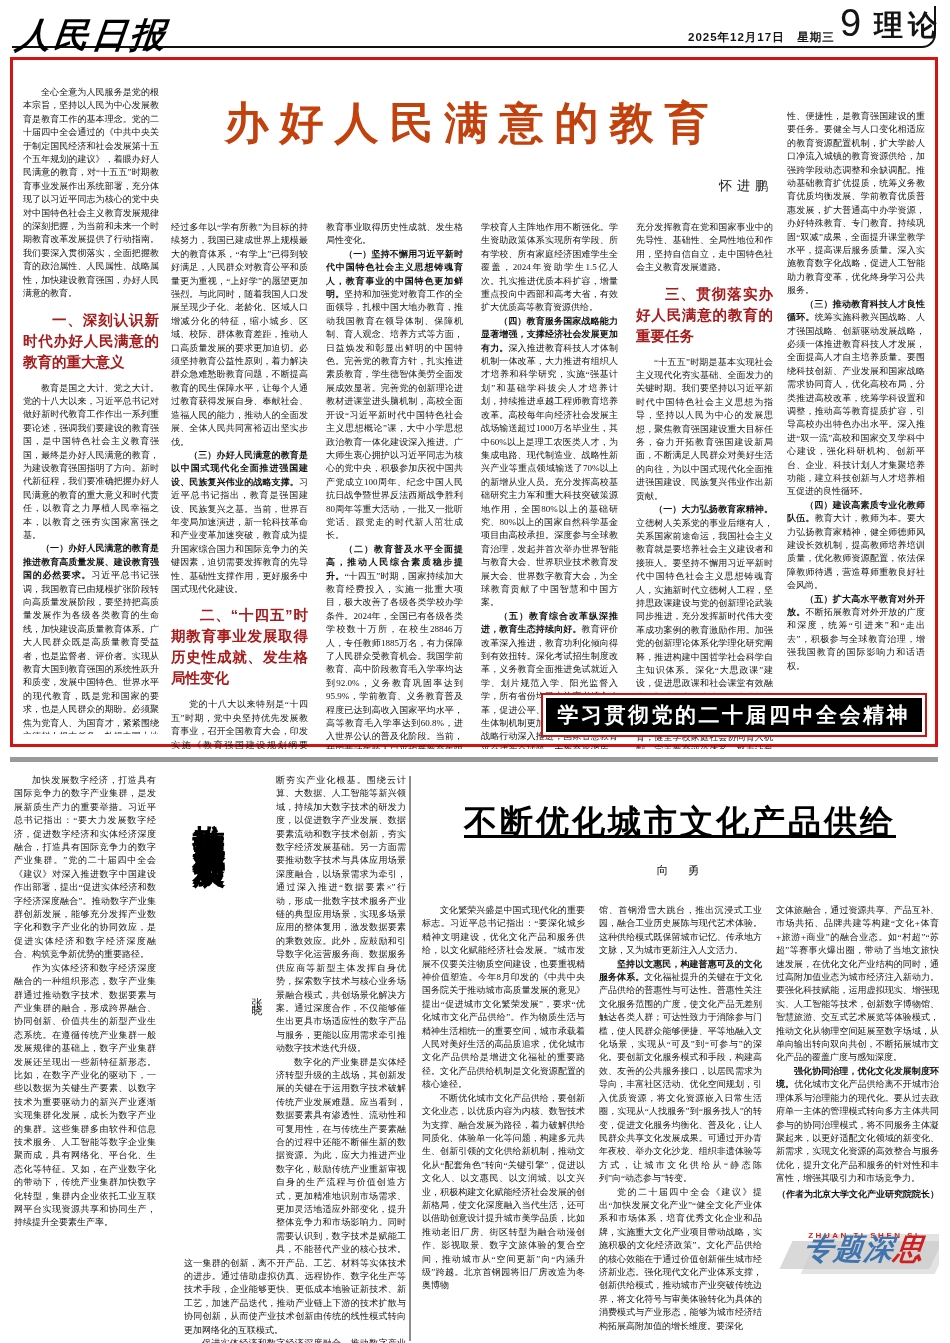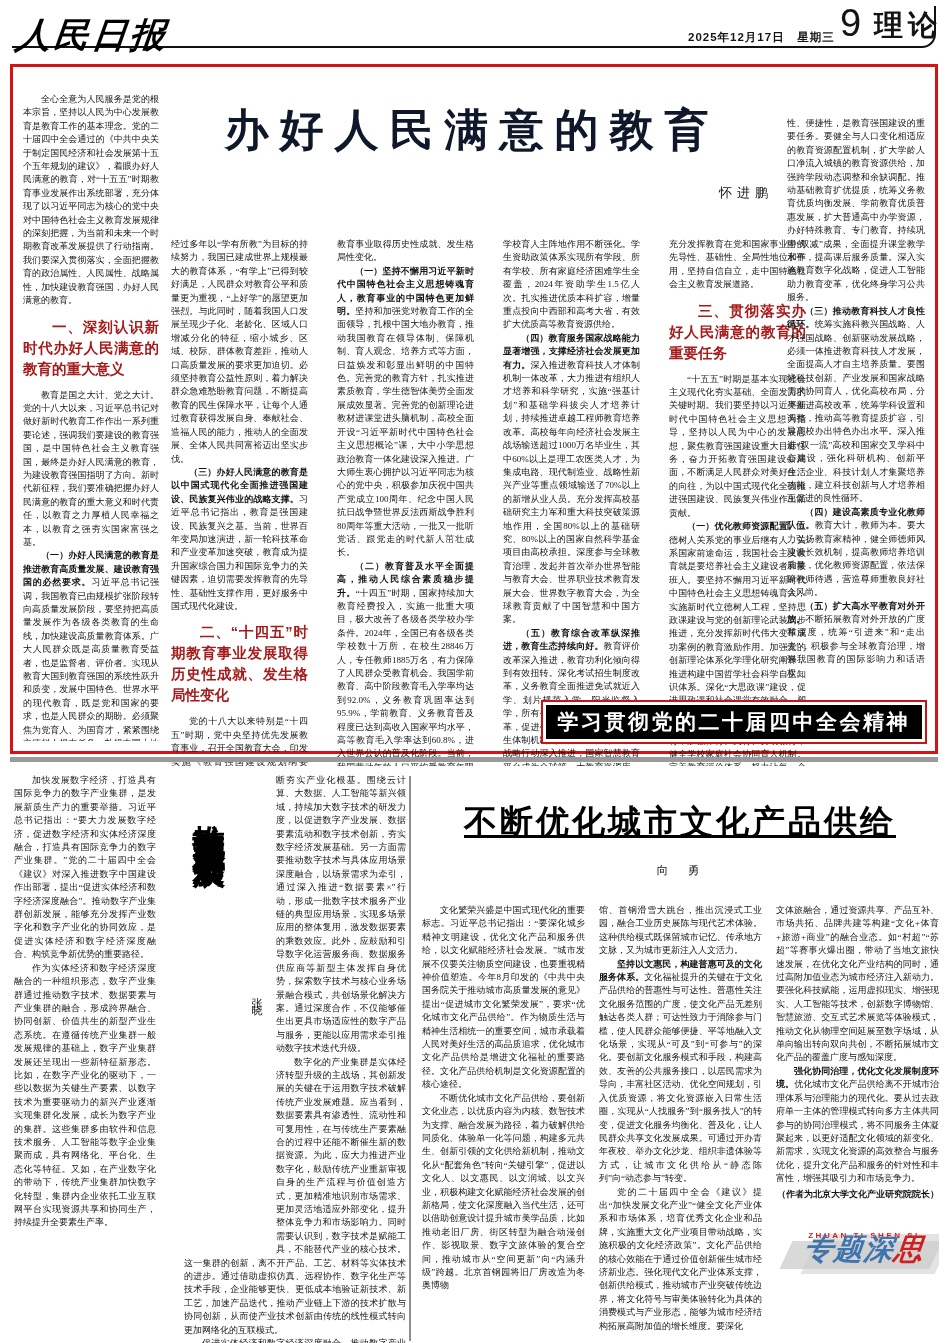--- a/index.html
+++ b/index.html
@@ -12,35 +12,35 @@
   .head-rule{position:absolute;left:12px;top:6px;width:922px;height:40px;
     border-bottom:2.5px solid #111;border-right:2.5px solid #111;
     border-bottom-right-radius:14px;}
   .head-date{position:absolute;left:688px;top:30px;font-size:11.5px;font-weight:bold;
     letter-spacing:1px;font-family:"Liberation Sans",sans-serif;}
   .head-pageno{position:absolute;left:840px;top:2px;font-size:38px;
     font-family:"Liberation Sans",sans-serif;}
   .head-section{position:absolute;left:874px;top:6px;font-size:29px;font-weight:bold;
     letter-spacing:5px;font-family:"Liberation Sans",sans-serif;}
   
-  .redbox{position:absolute;left:10px;top:64px;width:922px;height:684px;
+  .redbox{position:absolute;left:10px;top:57px;width:922px;height:684px;
     border:3px solid #d41414;background:#fff;}
   .col{font-size:9px;line-height:13.4px;text-align:justify;overflow:hidden;}
   .col .p{text-indent:2em;margin:0;}
   .col .pc{text-indent:0;margin:0;}
   .col .lead{font-weight:bold;}
   .sec-h{color:#a61b1b;font-weight:bold;font-size:14.5px;line-height:21px;
     text-indent:2em;margin:9px 0;font-family:"Liberation Sans",sans-serif;text-align:justify;}
   .mcol1{position:absolute;left:10px;top:26px;width:136px;height:648px;}
   .mcol6{position:absolute;left:774px;top:26px;width:138px;height:648px;margin-top:24px;}
   .center-reg{position:absolute;left:158px;top:20px;width:602px;}
   .main-headline{text-align:center;font-family:"Liberation Sans",sans-serif;
-    font-weight:bold;font-size:44px;letter-spacing:11px;margin:14px 0 0;color:#0f172a;}
+    font-weight:bold;font-size:44px;letter-spacing:11px;margin:14px 0 0;color:#c2410c;}
   .main-byline{text-align:right;font-size:13px;letter-spacing:5px;margin-top:24px;}
-  .cols4{display:flex;gap:29px;margin-top:36px;}
+  .cols4{display:flex;gap:18px;margin-top:26px;}
   .cols4 .col{width:137px;height:528px;flex:none;}
   .banner-wrap{position:absolute;right:8px;bottom:7px;border:2px solid #cc1212;
     padding:3px;background:#fff;}
   .banner{background:#000000;color:#fff;font-family:"Liberation Sans",sans-serif;
     font-weight:bold;font-size:21px;letter-spacing:2.5px;line-height:32px;
     padding:1px 12px;white-space:nowrap;}
   
   .gray-rule{position:absolute;left:10px;top:757px;width:928px;height:5px;background:#9a9a9a;}
   .v-divider{position:absolute;left:409px;top:776px;width:1.5px;height:565px;background:#8d8d8d;}
   
@@ -108,21 +108,21 @@
         </div>
       <div class="col">
           <p class="pc">学校育人主阵地作用不断强化。学生资助政策体系实现所有学段、所有学校、所有家庭经济困难学生全覆盖，2024年资助学生1.5亿人次。扎实推进优质本科扩容，增量重点投向中西部和高考大省，有效扩大优质高等教育资源供给。</p>
           <p class="p"><b class="lead">（四）教育服务国家战略能力显著增强，支撑经济社会发展更加有力。</b>深入推进教育科技人才体制机制一体改革，大力推进有组织人才培养和科学研究，实施“强基计划”和基础学科拔尖人才培养计划，持续推进卓越工程师教育培养改革。高校每年向经济社会发展主战场输送超过1000万名毕业生，其中60%以上是理工农医类人才，为集成电路、现代制造业、战略性新兴产业等重点领域输送了70%以上的新增从业人员。充分发挥高校基础研究主力军和重大科技突破策源地作用，全国80%以上的基础研究、80%以上的国家自然科学基金项目由高校承担。深度参与全球教育治理，发起并首次举办世界智能与教育大会、世界职业技术教育发展大会、世界数字教育大会，为全球教育贡献了中国智慧和中国方案。</p>
           <p class="p"><b class="lead">（五）教育综合改革纵深推进，教育生态持续向好。</b>教育评价改革深入推进，教育功利化倾向得到有效扭转。深化考试招生制度改革，义务教育全面推进免试就近入学、划片规范入学、阳光监督入学，所有省份均已实施高考综合改革，促进公平、科学选才的考试招生体制机制更加健全。教育数字化战略行动深入推进，国家智慧教育平台成为全球第一大教育资源库。大力弘扬教育家精神，教师教育培养体系不断健全，出台系列强师尊师政策举措，不断提升教师获得感、幸福感、荣誉感。</p>
         </div>
       <div class="col">
           <p class="pc">充分发挥教育在党和国家事业中的先导性、基础性、全局性地位和作用，坚持自信自立，走中国特色社会主义教育发展道路。</p>
           <div class="sec-h">三、贯彻落实办好人民满意的教育的重要任务</div>
           <p class="p">“十五五”时期是基本实现社会主义现代化夯实基础、全面发力的关键时期。我们要坚持以习近平新时代中国特色社会主义思想为指导，坚持以人民为中心的发展思想，聚焦教育强国建设重大目标任务，奋力开拓教育强国建设新局面，不断满足人民群众对美好生活的向往，为以中国式现代化全面推进强国建设、民族复兴伟业作出新贡献。</p>
-          <p class="p"><b class="lead">（一）优化教师资源配置。</b>立德树人关系党的事业后继有人，关系国家前途命运，我国社会主义教育就是要培养社会主义建设者和接班人。要坚持不懈用习近平新时代中国特色社会主义思想铸魂育人，实施新时代立德树人工程，坚持思政课建设与党的创新理论武装同步推进，充分发挥新时代伟大变革成功案例的教育激励作用。加强党的创新理论体系化学理化研究阐释，推进构建中国哲学社会科学自主知识体系。深化“大思政课”建设，促进思政课和社会课堂有效融合，塑造有利于青少年健康成长的网络空间和育人生态。深入实施素质教育，加强体育、美育、劳动教育，健全学校家庭社会协同育人机制。完善教育评价体系，努力让每一个学生健康成长、全面发展。</p>
+          <p class="p"><b class="lead">（一）大力弘扬教育家精神。</b>立德树人关系党的事业后继有人，关系国家前途命运，我国社会主义教育就是要培养社会主义建设者和接班人。要坚持不懈用习近平新时代中国特色社会主义思想铸魂育人，实施新时代立德树人工程，坚持思政课建设与党的创新理论武装同步推进，充分发挥新时代伟大变革成功案例的教育激励作用。加强党的创新理论体系化学理化研究阐释，推进构建中国哲学社会科学自主知识体系。深化“大思政课”建设，促进思政课和社会课堂有效融合，塑造有利于青少年健康成长的网络空间和育人生态。深入实施素质教育，加强体育、美育、劳动教育，健全学校家庭社会协同育人机制。完善教育评价体系，努力让每一个学生健康成长、全面发展。</p>
         </div>
     </div>
   </div>
   <div class="col mcol6">
       <p class="pc">性、便捷性，是教育强国建设的重要任务。要健全与人口变化相适应的教育资源配置机制，扩大学龄人口净流入城镇的教育资源供给，加强跨学段动态调整和余缺调配。推动基础教育扩优提质，统筹义务教育优质均衡发展、学前教育优质普惠发展，扩大普通高中办学资源，办好特殊教育、专门教育。持续巩固“双减”成果，全面提升课堂教学水平，提高课后服务质量。深入实施教育数字化战略，促进人工智能助力教育变革，优化终身学习公共服务。</p>
       <p class="p"><b class="lead">（三）推动教育科技人才良性循环。</b>统筹实施科教兴国战略、人才强国战略、创新驱动发展战略，必须一体推进教育科技人才发展，全面提高人才自主培养质量。要围绕科技创新、产业发展和国家战略需求协同育人，优化高校布局，分类推进高校改革，统筹学科设置和调整，推动高等教育提质扩容，引导高校办出特色办出水平。深入推进“双一流”高校和国家交叉学科中心建设，强化科研机构、创新平台、企业、科技计划人才集聚培养功能，建立科技创新与人才培养相互促进的良性循环。</p>
       <p class="p"><b class="lead">（四）建设高素质专业化教师队伍。</b>教育大计，教师为本。要大力弘扬教育家精神，健全师德师风建设长效机制，提高教师培养培训质量，优化教师资源配置，依法保障教师待遇，营造尊师重教良好社会风尚。</p>
       <p class="p"><b class="lead">（五）扩大高水平教育对外开放。</b>不断拓展教育对外开放的广度和深度，统筹“引进来”和“走出去”，积极参与全球教育治理，增强我国教育的国际影响力和话语权。</p>
     </div>
   <div class="banner-wrap">

